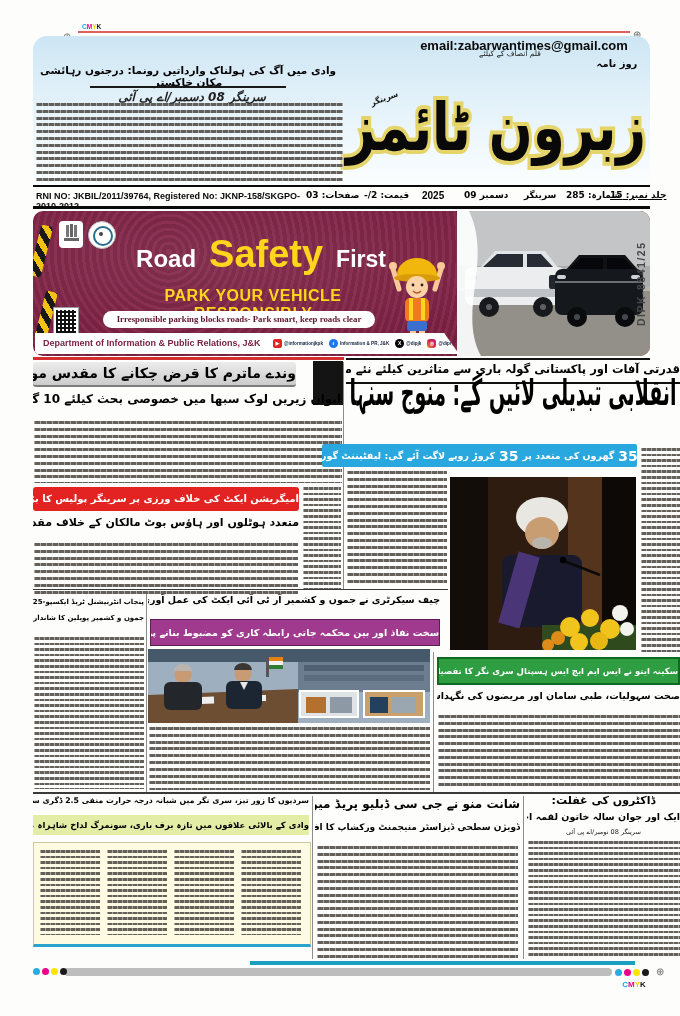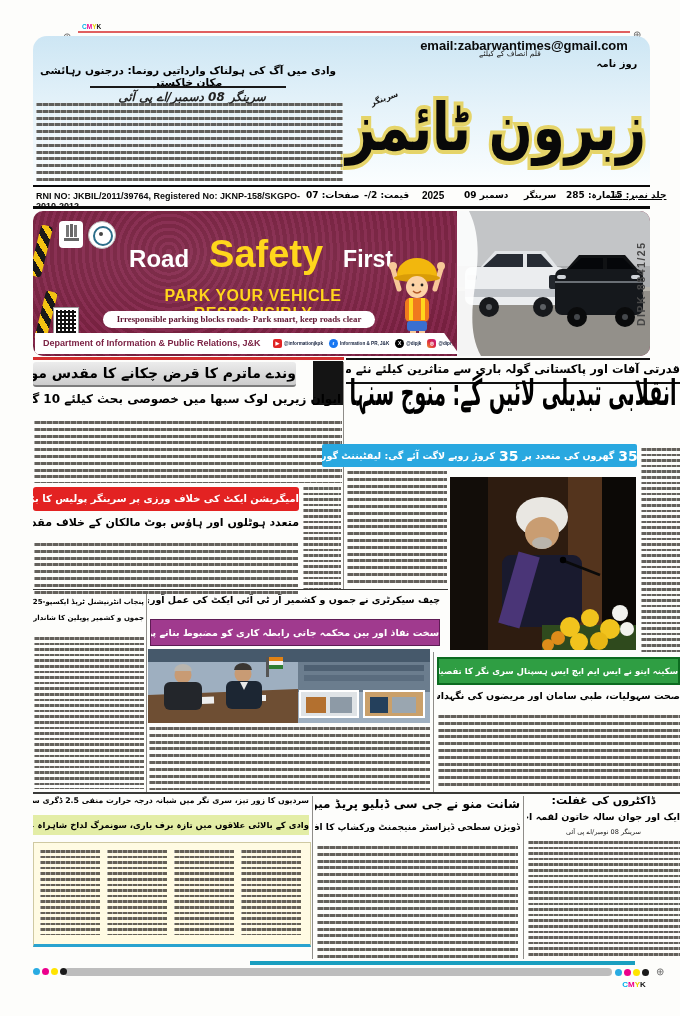--- a/index.html
+++ b/index.html
@@ -81,21 +81,21 @@
   </svg>
   <div class="abs ur bold" style="left:370px;top:94px;font-size:8px;transform:rotate(-20deg);color:#1a1a1a;">سرینگر</div>
 
   <div class="abs ur bold ctr" style="left:36px;top:64px;width:304px;font-size:10.5px;">وادی میں آگ کی ہولناک وارداتیں رونما: درجنوں رہائشی مکان خاکستر</div>
   <div class="abs" style="left:90px;top:86px;width:196px;height:1.5px;background:#1a1a1a;"></div>
   <div class="abs ur bold ctr" style="left:40px;top:90px;width:304px;font-size:12px;color:#222;font-style:italic;">سرینگر 08 دسمبر/اے پی آئی</div>
   <div class="abs sim" style="left:36px;top:103px;width:307px;height:79px;"></div>
 
   <div class="abs" style="left:33px;top:185px;width:617px;height:2px;background:#0a0a0a;"></div>
   <div class="abs bold" style="left:36px;top:191px;width:272px;font-size:9px;color:#0a0a0a;">RNI NO: JKBIL/2011/39764, Registered No: JKNP-158/SKGPO-2010-2012</div>
-  <div class="abs ur bold" style="left:306px;top:190px;font-size:9px;">صفحات: 07</div>
+  <div class="abs ur bold" style="left:306px;top:190px;font-size:9px;">صفحات: 03</div>
   <div class="abs ur bold" style="left:364px;top:190px;font-size:9px;">قیمت: 2/-</div>
   <div class="abs bold" style="left:422px;top:190px;font-size:10px;">2025</div>
   <div class="abs ur bold" style="left:464px;top:190px;font-size:9px;">دسمبر 09</div>
   <div class="abs ur bold" style="left:524px;top:190px;font-size:9px;">سرینگر</div>
   <div class="abs ur bold" style="left:566px;top:190px;font-size:9px;">شمارہ: 285</div>
   <div class="abs ur bold" style="left:610px;top:190px;font-size:9px;text-decoration:underline;">جلد نمبر: 15</div>
   <div class="abs" style="left:33px;top:206px;width:617px;height:2.5px;background:#0a0a0a;"></div>
 
   <div class="abs banner" style="left:33px;top:211px;width:617px;height:145px;">
     <div class="abs hazard" style="left:2px;top:14px;width:12px;height:52px;transform:rotate(14deg);"></div>
@@ -105,21 +105,21 @@
       <div class="abs" style="left:7px;top:4px;width:3px;height:12px;background:#777;"></div>
       <div class="abs" style="left:11px;top:3px;width:3px;height:13px;background:#666;"></div>
       <div class="abs" style="left:15px;top:4px;width:3px;height:12px;background:#777;"></div>
       <div class="abs" style="left:5px;top:17px;width:15px;height:3px;background:#666;"></div>
     </div>
     <div class="abs" style="left:55px;top:10px;width:26px;height:26px;background:#fff;border-radius:50%;border:1px solid #bbb;">
       <div class="abs" style="left:4px;top:4px;width:16px;height:16px;border:2px solid #2c6e8a;border-radius:50%;"></div>
       <div class="abs" style="left:10px;top:10px;width:4px;height:4px;background:#444;border-radius:50%;"></div>
     </div>
 
-    <div class="abs" style="left:78px;top:22px;width:300px;display:flex;align-items:baseline;gap:20px;justify-content:center;">
+    <div class="abs" style="left:78px;top:22px;width:300px;display:flex;align-items:baseline;gap:13px;justify-content:center;">
       <span style="color:#fff;font-size:24px;font-weight:bold;">Road</span>
       <span style="color:#ffd61c;font-size:38px;font-weight:bold;">Safety</span>
       <span style="color:#fff;font-size:23px;font-weight:bold;">First</span>
     </div>
     <div class="abs bold ctr" style="left:70px;top:76px;width:300px;font-size:16px;color:#ffd61c;letter-spacing:.5px;">PARK YOUR VEHICLE RESPONSIBLY</div>
     <div class="abs pill ctr" style="left:70px;top:100px;width:272px;height:17px;font-size:8.8px;line-height:17px;">Irresponsible parking blocks roads- Park smart, keep roads clear</div>
 
     <div class="abs qr" style="left:20px;top:96px;width:24px;height:27px;">
         <div class="mod"></div>
       </div>

